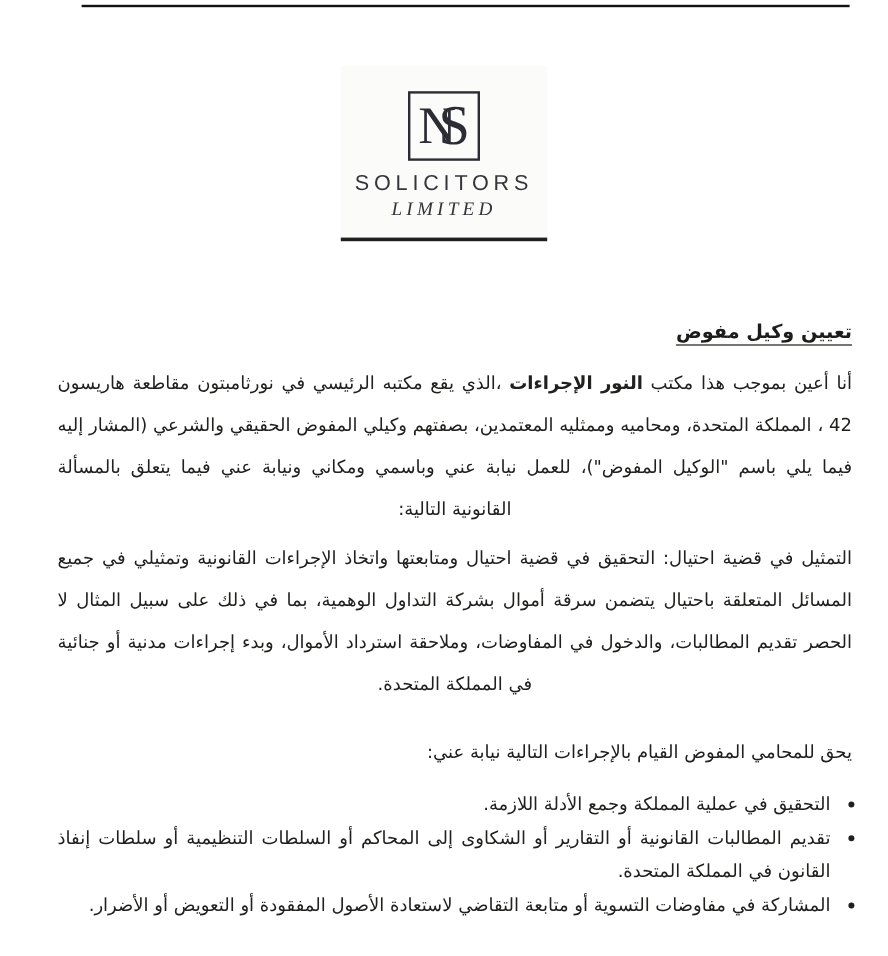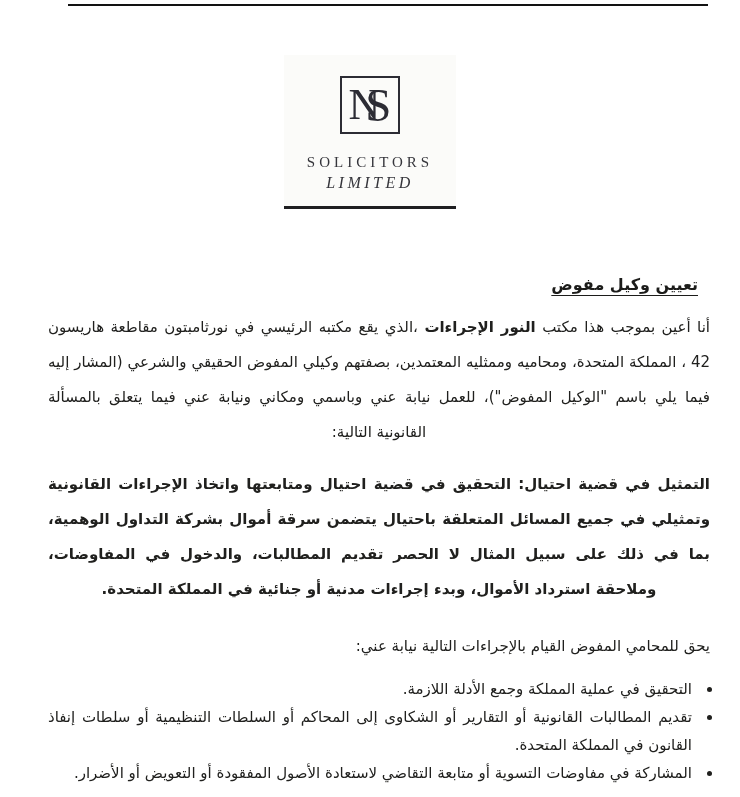--- a/index.html
+++ b/index.html
@@ -31,50 +31,50 @@
     font-family:"Liberation Serif","DejaVu Serif",serif;
     color:#2c2c34;
   }
   .ns-box .n{font-size:44px;line-height:1;}
   .ns-box .s{font-size:47px;line-height:1;margin-left:-15px;}
   .logo-name{
     font-family:"Liberation Serif","DejaVu Serif",serif;
     font-size:33px;letter-spacing:2px;color:#2b2b32;margin-top:9px;line-height:1.1;
   }
   .logo-sub1{
-    font-family:Liberation Serif, serif;
-    font-size:15px;letter-spacing:4px;color:#35353b;margin-top:20px;
+    font-family:Liberation Sans, sans-serif;
+    font-size:18px;letter-spacing:4px;color:#35353b;margin-top:8px;
   }
   .logo-sub2{
     font-family:"Liberation Serif","DejaVu Serif",serif;
     font-size:16px;letter-spacing:3.5px;color:#35353b;margin-top:3px;font-style:italic;
   }
   .logo-rule{height:3px;background:#1f1f22;margin-top:14px;}
   
   .content{
     direction:rtl;
     padding:0 30px 0 48px;
     font-size:15px;
   }
   .doc-heading{
     font-size:16px;font-weight:bold;color:#1c1c1a;
     text-align:right;
     text-decoration:underline;
     text-underline-offset:5px;
-    margin:64px 12px 0;
+    margin:64px 0 0;
     line-height:24px;
   }
   .scope-heading{margin-top:6px;}
   .para{
     text-align:justify;
     text-align-last:center;
     line-height:35px;
     margin:13px 0 0;
   }
-  .para-2{margin-top:17px;font-weight:bold;}
+  .para-2{margin-top:6px;}
   .firm-bold{font-weight:bold;}
   .intro-line{
     text-align:right;
     line-height:24px;
     margin:27px 0 16px;
   }
   ul.powers{
     margin:17px 0 0;
     padding:0 14px 0 0;
     list-style:disc outside;

